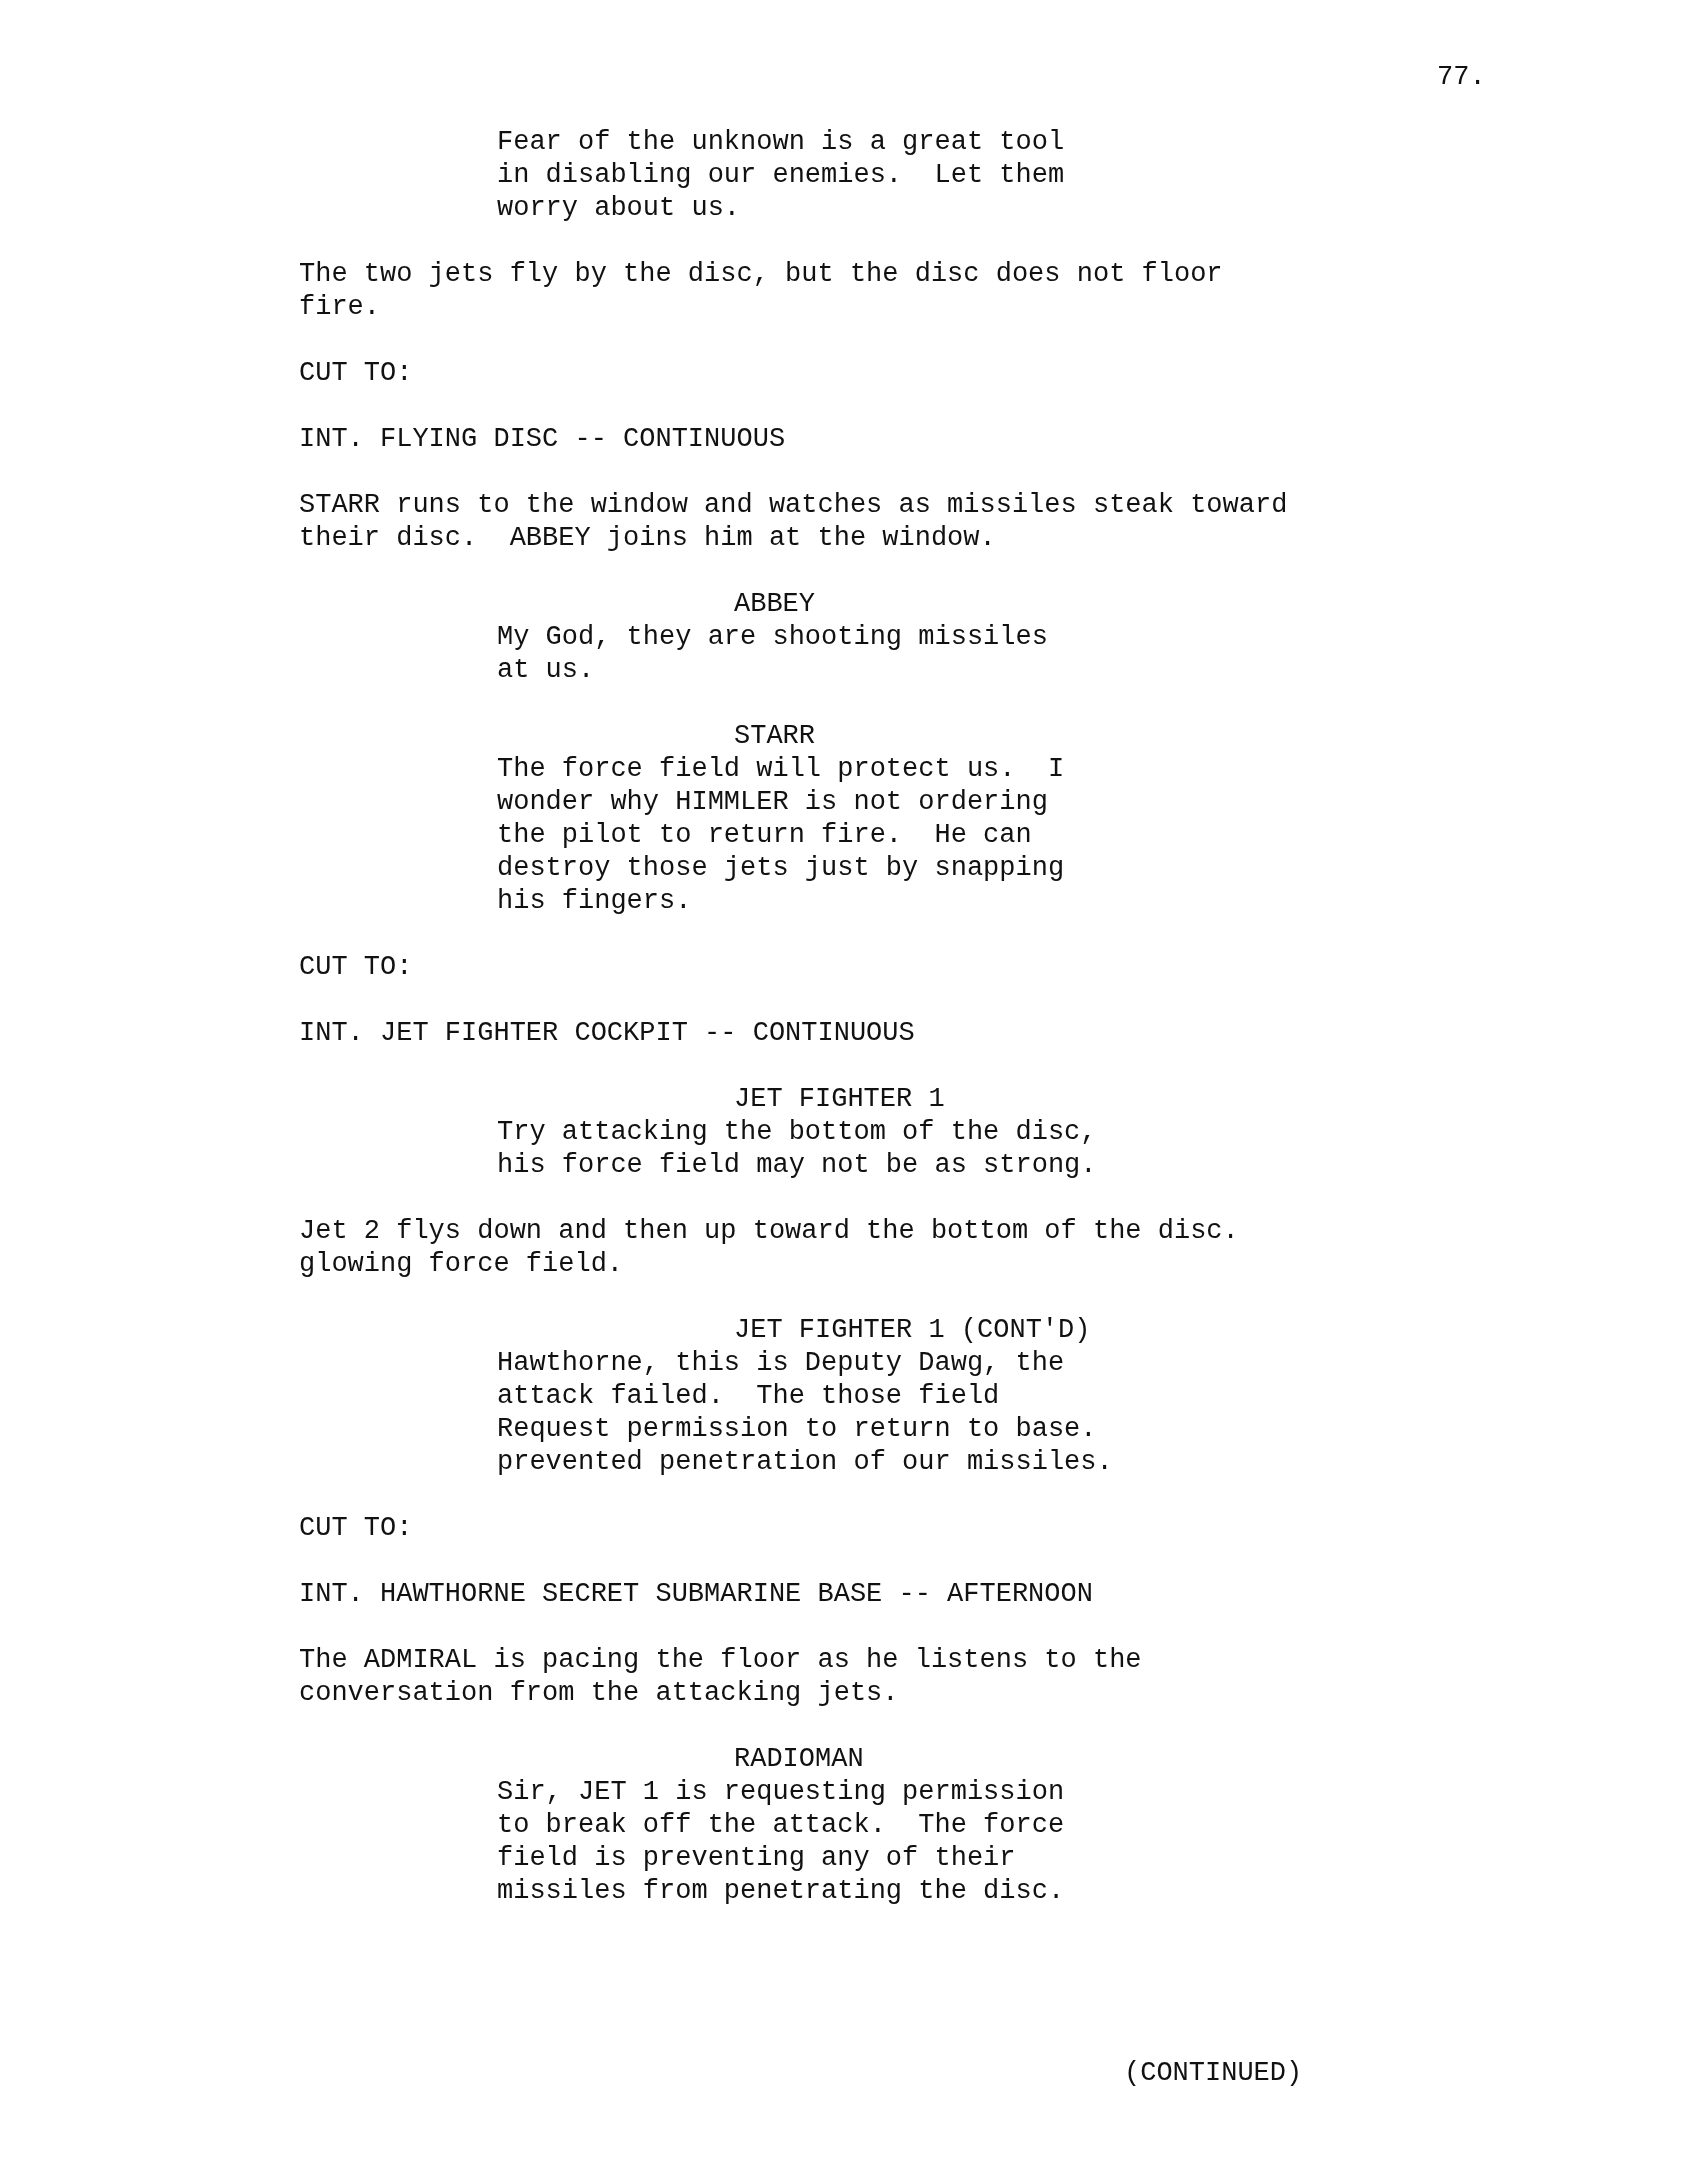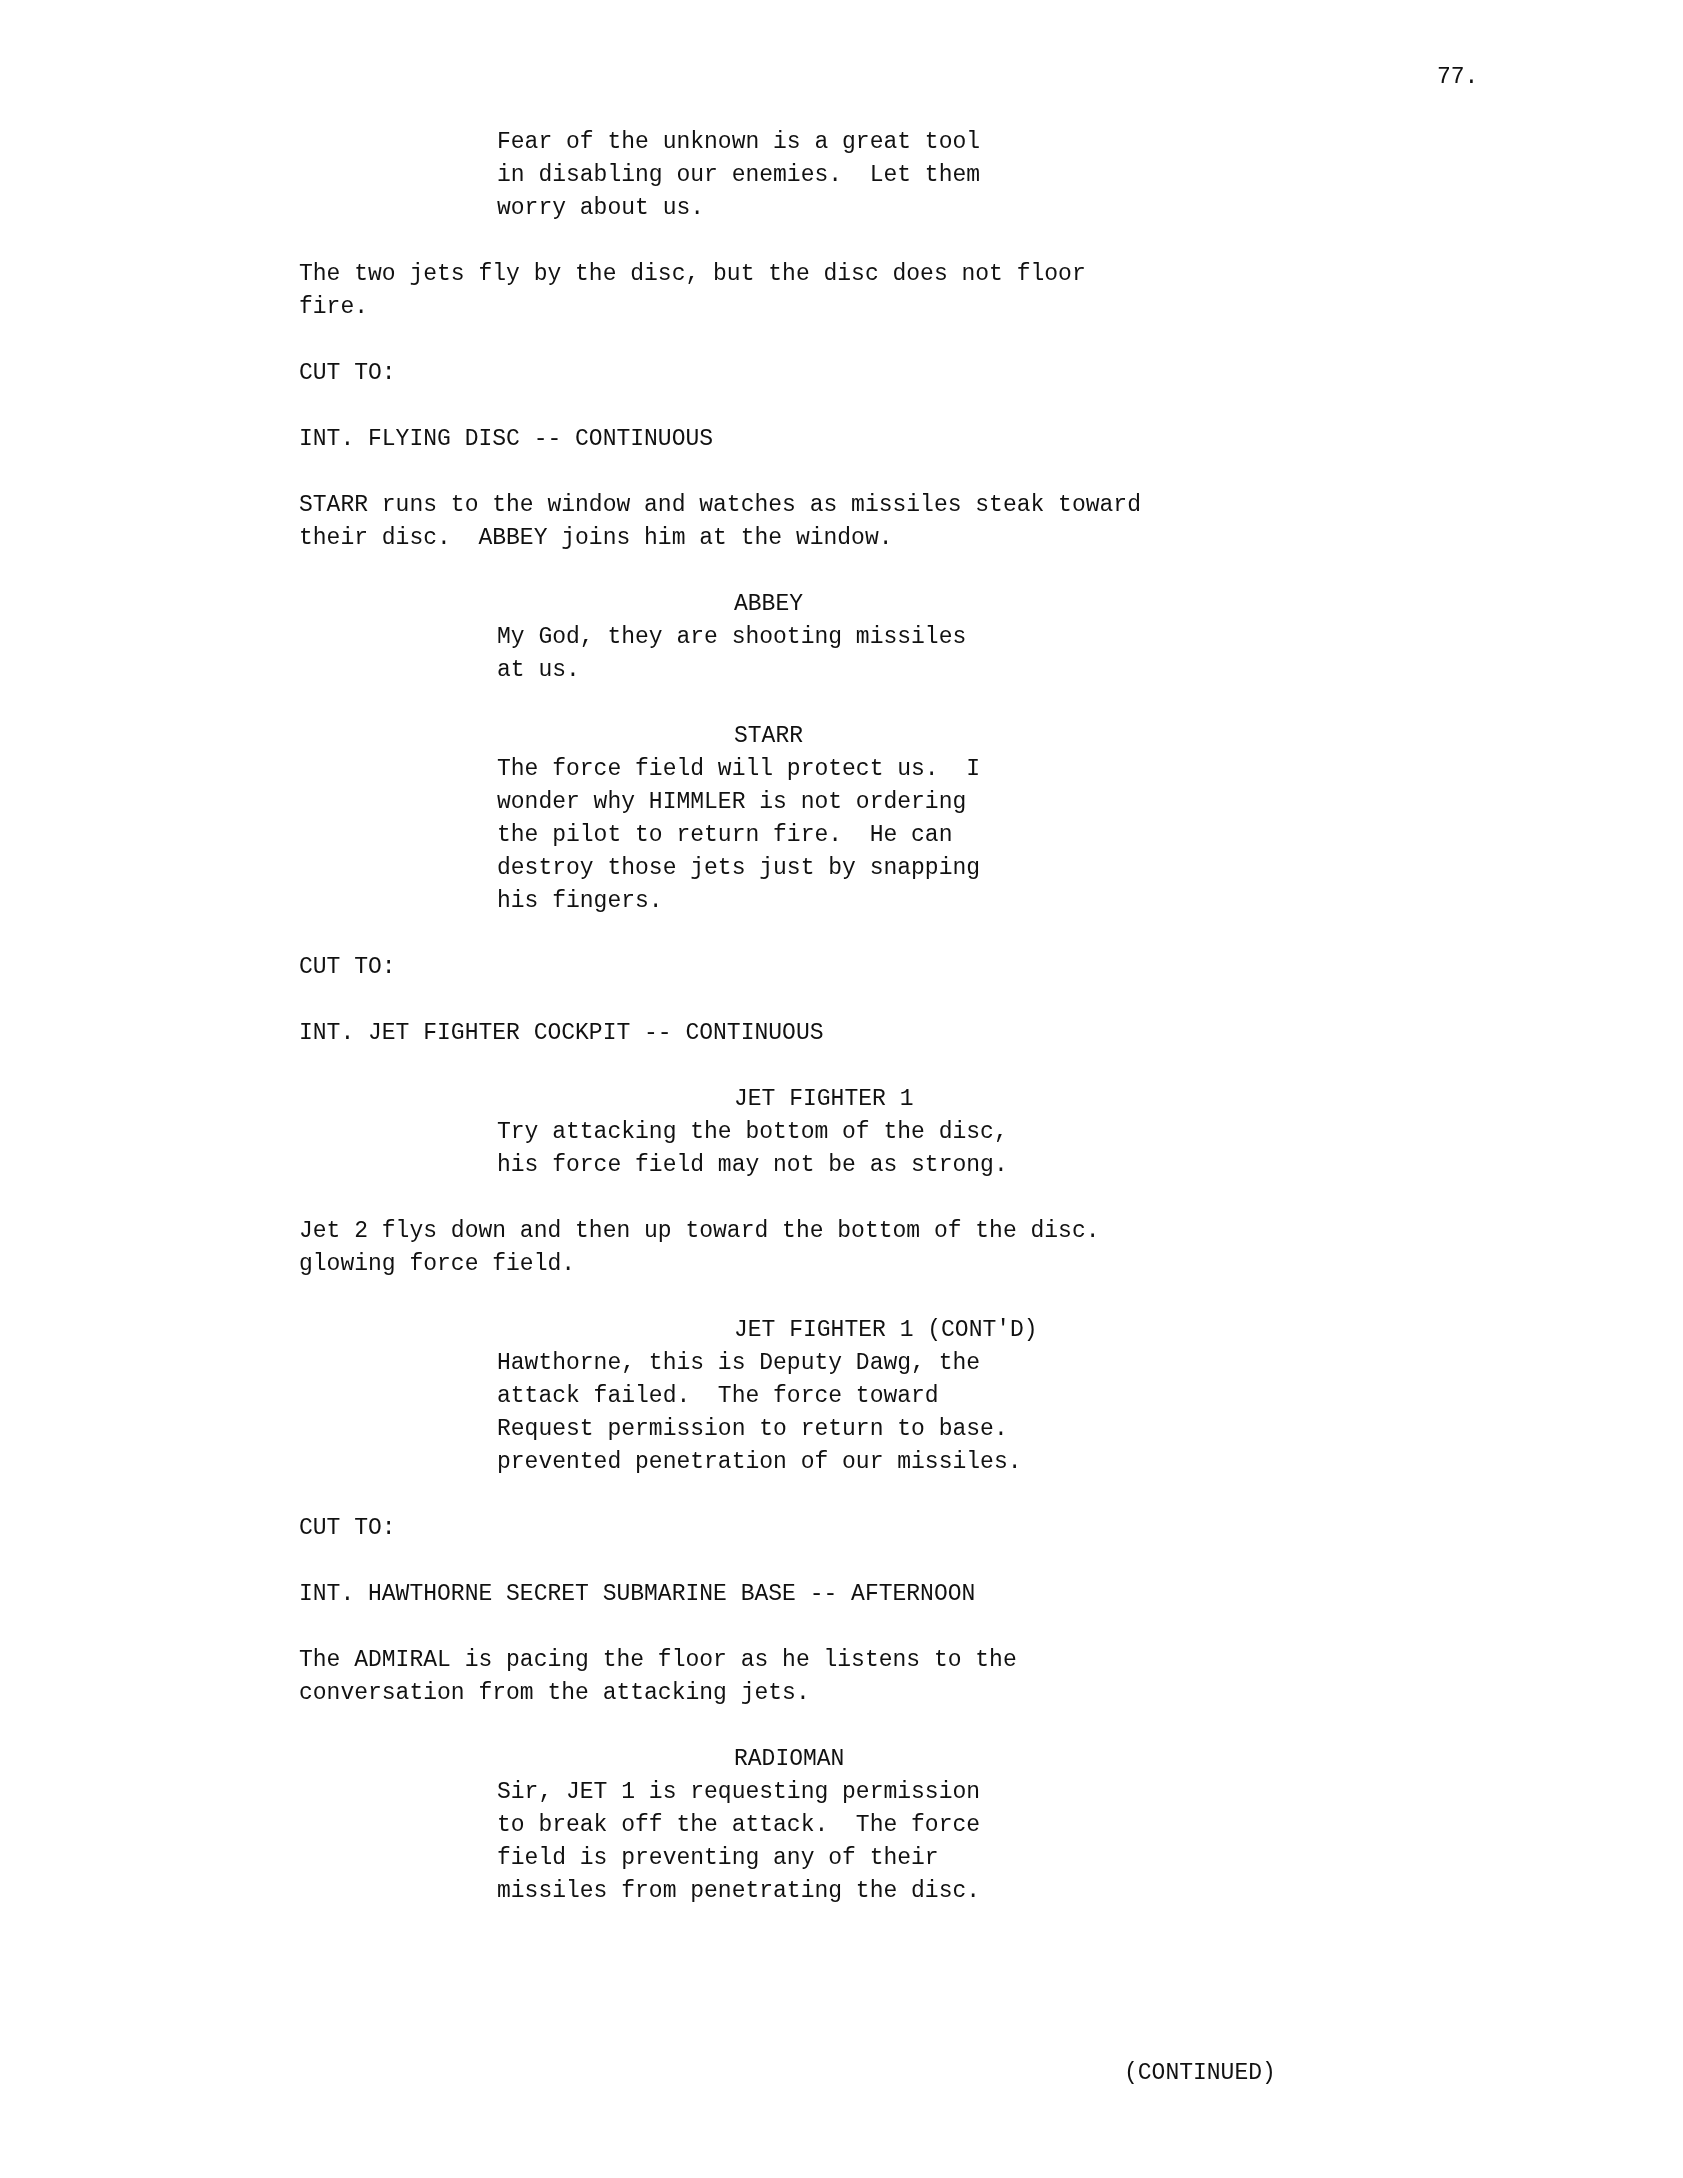--- a/index.html
+++ b/index.html
@@ -1,21 +1,21 @@
 <!DOCTYPE html>
 <html><head>
 <meta charset="utf-8">
 <style>
   html, body { margin: 0; padding: 0; background: #ffffff; }
   body { width: 1683px; height: 2178px; position: relative; overflow: hidden; }
   .page {
     position: absolute; left: 0; top: 0; width: 1683px; height: 2178px;
     background: #ffffff; color: #111111;
     font-family: "Liberation Mono", "DejaVu Sans Mono", monospace;
-    font-size: 23px;
+    font-size: 27px;
   }
   .page-number { position: absolute; left: 1437px; top: 61px; line-height: 33px; white-space: pre; }
   .body-text { position: absolute; left: 0; top: 126px; width: 1683px; }
   .line { height: 33px; line-height: 33px; white-space: pre; }
   .blank { height: 33px; }
   .action { padding-left: 299px; }
   .transition { padding-left: 299px; }
   .slug { padding-left: 299px; }
   .character { padding-left: 734px; }
   .dialogue { padding-left: 497px; }
@@ -79,21 +79,21 @@
     <div class="blank"></div>
     <div>
       <div class="line action">Jet 2 flys down and then up toward the bottom of the disc.</div>
       <div class="line action">glowing force field.</div>
     </div>
     <div class="blank"></div>
 
     <div class="line character">JET FIGHTER 1 (CONT'D)</div>
     <div>
       <div class="line dialogue">Hawthorne, this is Deputy Dawg, the</div>
-      <div class="line dialogue">attack failed.  The force toward</div>
+      <div class="line dialogue">attack failed.  The those field</div>
       <div class="line dialogue">Request permission to return to base.</div>
       <div class="line dialogue">prevented penetration of our missiles.</div>
     </div>
     <div class="blank"></div>
     <div class="line transition">CUT TO:</div>
     <div class="blank"></div>
     <div class="line slug">INT. HAWTHORNE SECRET SUBMARINE BASE -- AFTERNOON</div>
     <div class="blank"></div>
     <div>
       <div class="line action">The ADMIRAL is pacing the floor as he listens to the</div>

